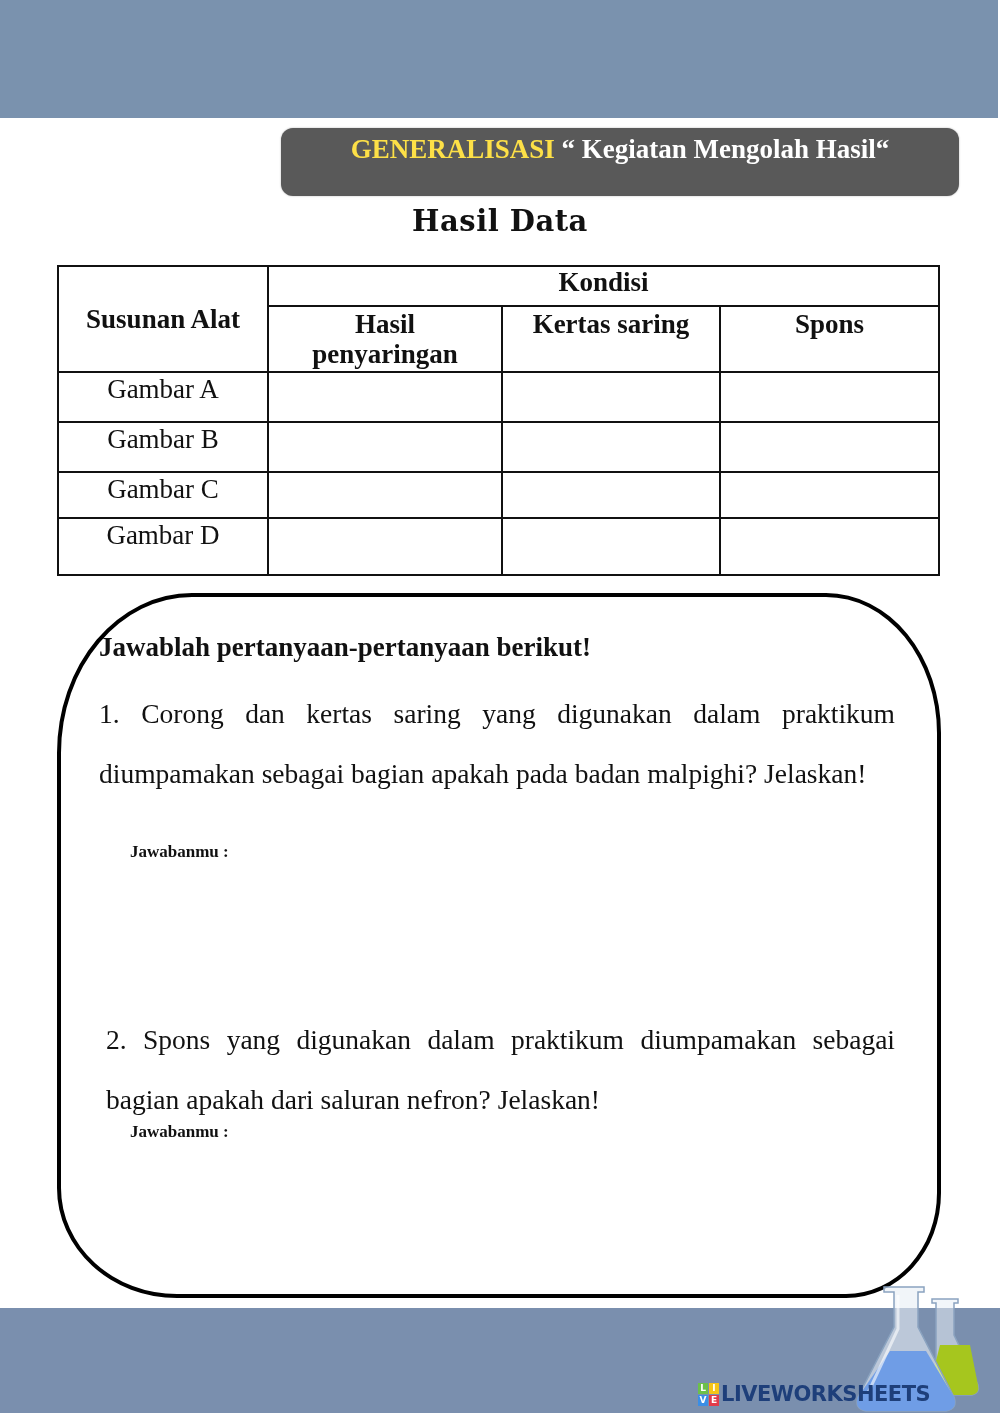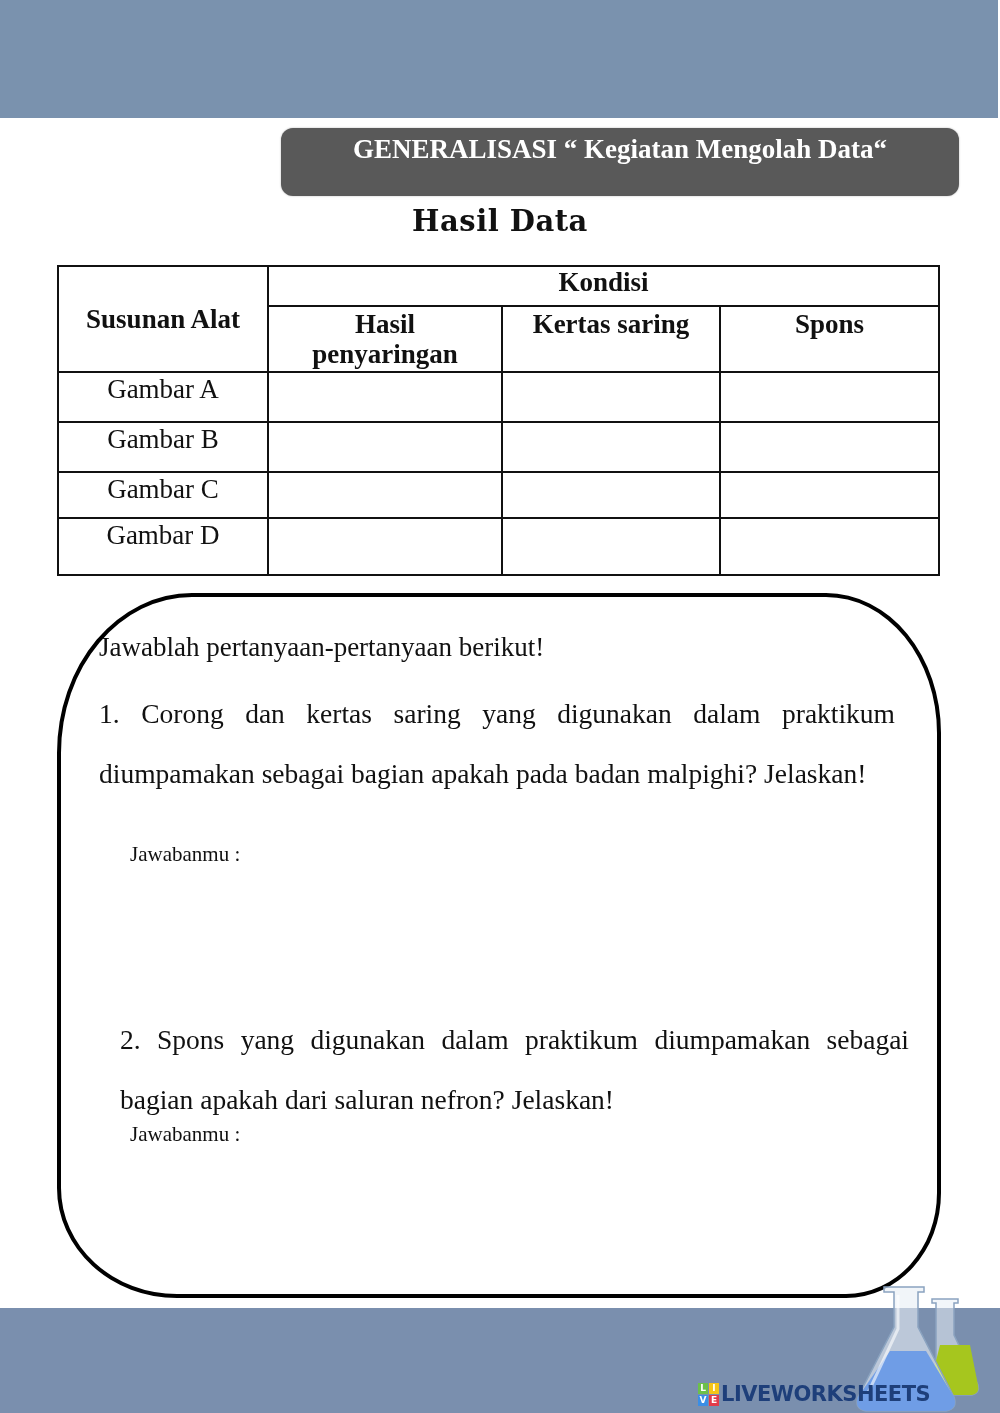--- a/index.html
+++ b/index.html
@@ -20,21 +20,21 @@
     .header-box {
       position: absolute; left: 281px; top: 128px; width: 678px; height: 68px;
       background: #595959; border-radius: 12px;
       box-shadow: 0 0 2px rgba(0,0,0,0.3);
     }
     .header-text {
       position: absolute; left: 0; right: 0; top: 6px;
       text-align: center; font-weight: bold; font-size: 27px;
       color: #ffffff; white-space: nowrap;
     }
-    .header-text .accent { color: #ffffff; }
+    .header-text .accent { color: #fde047; }
     .section-title {
       position: absolute; left: 0; width: 1000px; top: 204px;
       text-align: center; font-weight: bold; font-size: 29px;
       font-family: "DejaVu Serif", "Liberation Serif", serif;
       letter-spacing: 0.5px;
     }
     table.data {
       position: absolute; left: 57px; top: 265px; width: 881px;
       border-collapse: collapse; table-layout: fixed;
     }
@@ -52,31 +52,31 @@
     .row-c td { height: 44px; }
     .row-d td { height: 55px; }
     .answer-box {
       position: absolute; left: 57px; top: 593px; width: 876px; height: 697px;
       border: 4px solid #000;
       border-radius: 135px 115px 95px 120px / 160px 140px 105px 110px;
       box-sizing: content-box;
     }
     .instr {
       position: absolute; left: 99px; top: 632px;
-      font-weight: normal; font-size: 27px;
+      font-weight: bold; font-size: 27px;
     }
     .q {
       position: absolute; font-size: 27.5px; line-height: 60px;
       text-align: justify; text-align-last: left;
     }
     .q1 { left: 99px; top: 684px; width: 796px; }
-    .q2 { left: 120px; top: 1010px; width: 789px; }
+    .q2 { left: 106px; top: 1010px; width: 789px; }
     .q .num { display: inline-block; }
     .answer-label {
-      position: absolute; left: 130px; font-weight: normal; font-size: 21px;
+      position: absolute; left: 130px; font-weight: bold; font-size: 17px;
     }
     .ans1 { top: 842px; }
     .ans2 { top: 1122px; }
     .flasks { position: absolute; left: 840px; top: 1285px; width: 160px; height: 128px; }
     .logo {
       position: absolute; left: 698px; top: 1380px; height: 28px;
       display: flex; align-items: center;
     }
     .logo-grid {
       display: grid; grid-template-columns: 10px 10px; grid-template-rows: 11px 11px;
@@ -91,21 +91,21 @@
       font-weight: bold; font-size: 21px; color: #1e3f7a; letter-spacing: -0.5px;
       line-height: 28px;
     }
   </style>
 </head>
 <body>
 
 <div class="band-top"></div>
 
 <div class="header-box">
-  <div class="header-text"><span class="accent">GENERALISASI</span><span> “ Kegiatan Mengolah Data“</span></div>
+  <div class="header-text"><span class="accent">GENERALISASI</span><span> “ Kegiatan Mengolah Hasil“</span></div>
 </div>
 
 <div class="section-title">Hasil Data</div>
 
 <table class="data">
   <colgroup>
     <col style="width:210px">
     <col style="width:234px">
     <col style="width:218px">
     <col style="width:219px">

